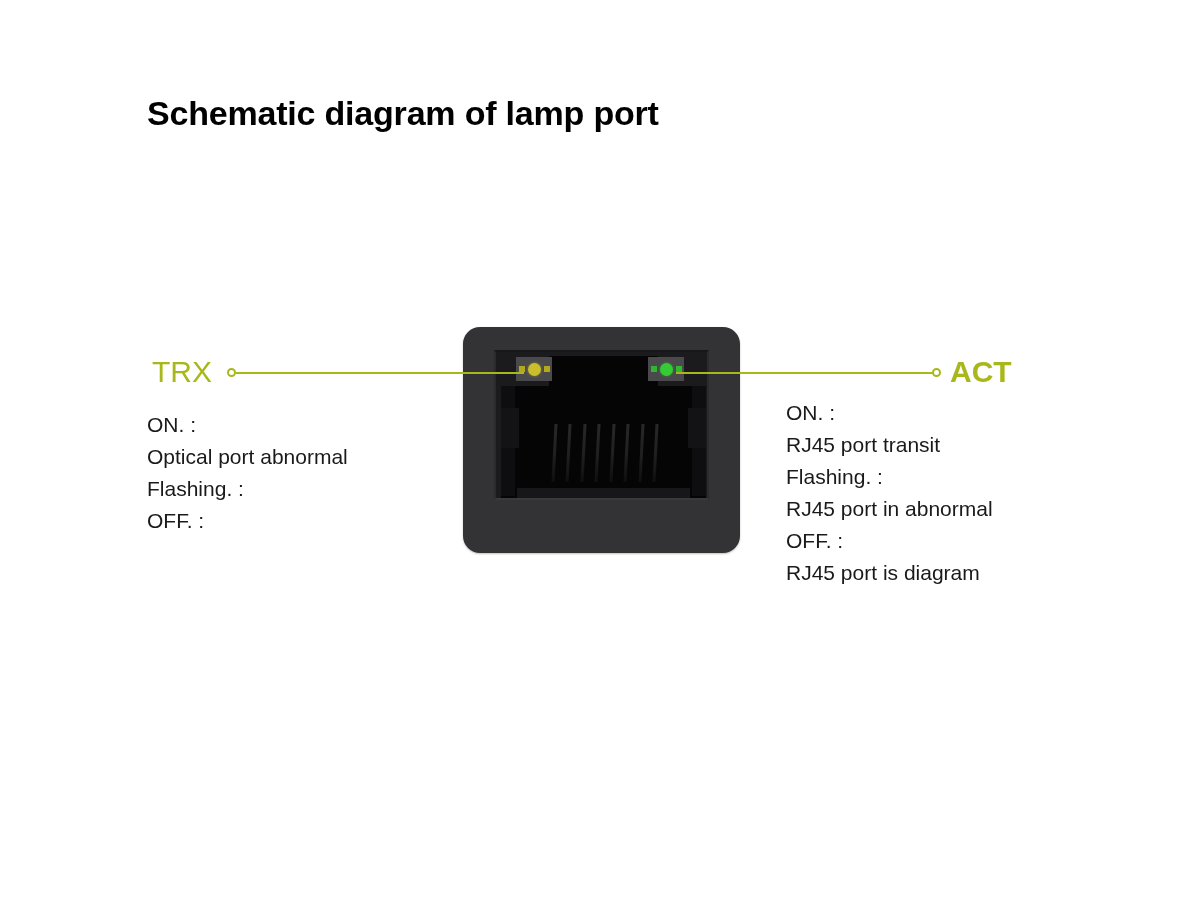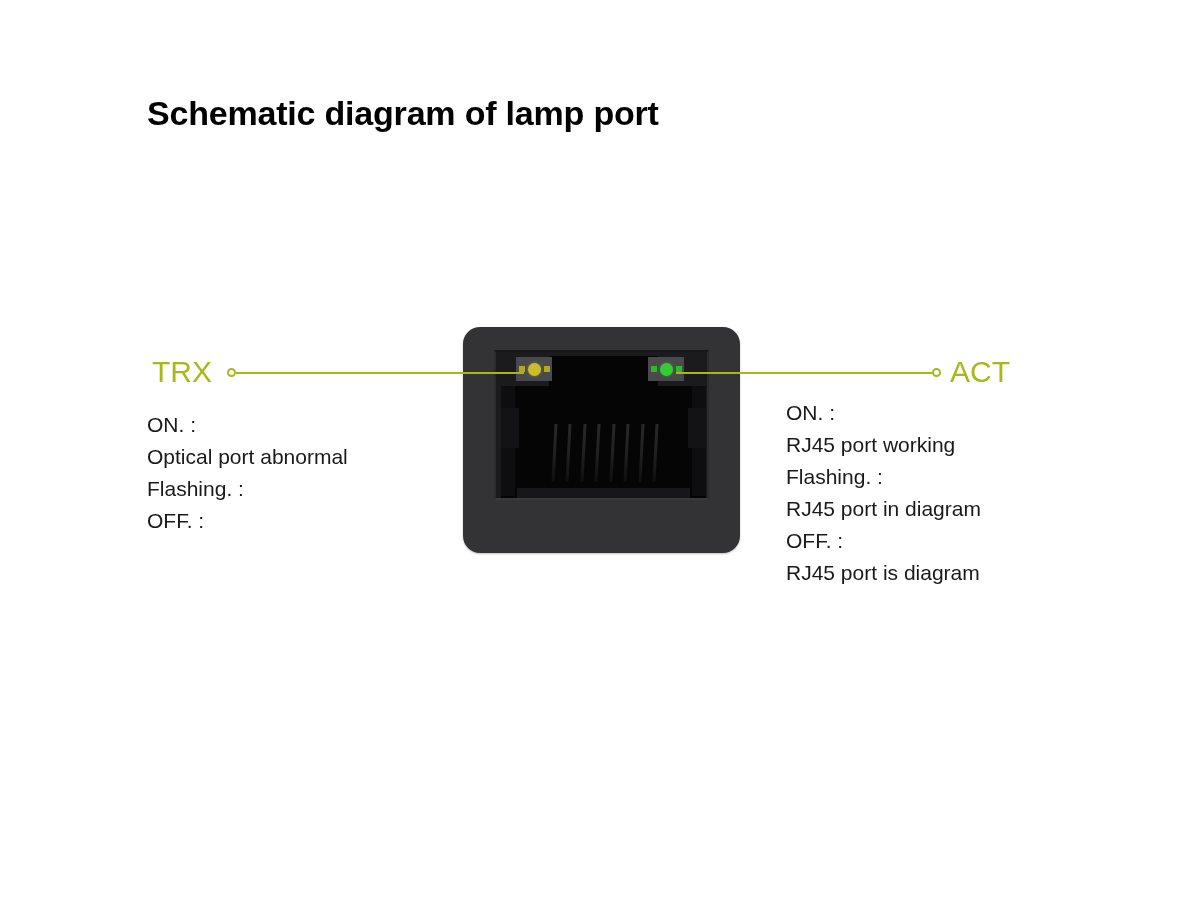--- a/index.html
+++ b/index.html
@@ -183,21 +183,21 @@
 
   
   .side-label {
     position: absolute;
     font-size: 30px;
     color: #a8b81a;
     white-space: nowrap;
     line-height: 1;
   }
   .side-label.trx { left: 152px; top: 357px; text-align: right; }
-  .side-label.act { left: 950px; top: 357px; }
+  .side-label.act { left: 950px; top: 357px; font-weight: bold; }
 
   
   .desc {
     position: absolute;
     font-size: 21px;
     line-height: 32px;
     color: #1a1a1a;
     white-space: nowrap;
   }
   .desc.left  { left: 147px; top: 409px; }
@@ -256,20 +256,20 @@
 
   <div class="desc left">
     <span class="desc-line">ON. :</span>
     <span class="desc-line">Optical port abnormal</span>
     <span class="desc-line">Flashing. :</span>
     <span class="desc-line">OFF. :</span>
   </div>
 
   <div class="desc right">
     <span class="desc-line">ON. :</span>
-    <span class="desc-line">RJ45 port working</span>
+    <span class="desc-line">RJ45 port transit</span>
     <span class="desc-line">Flashing. :</span>
-    <span class="desc-line">RJ45 port in diagram</span>
+    <span class="desc-line">RJ45 port in abnormal</span>
     <span class="desc-line">OFF. :</span>
     <span class="desc-line">RJ45 port is diagram</span>
   </div>
 
 </div>
 
 </body></html>

